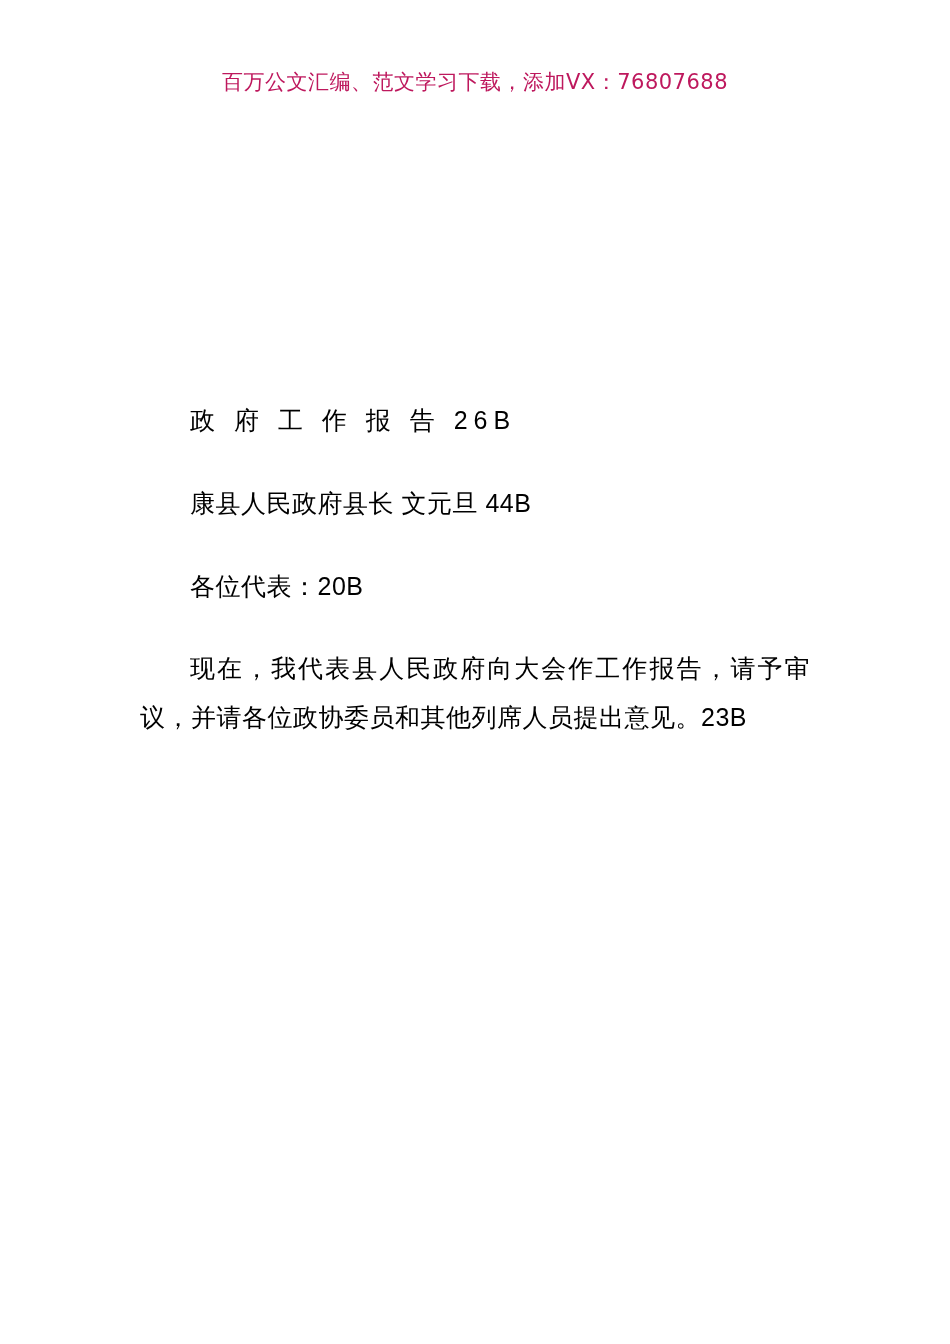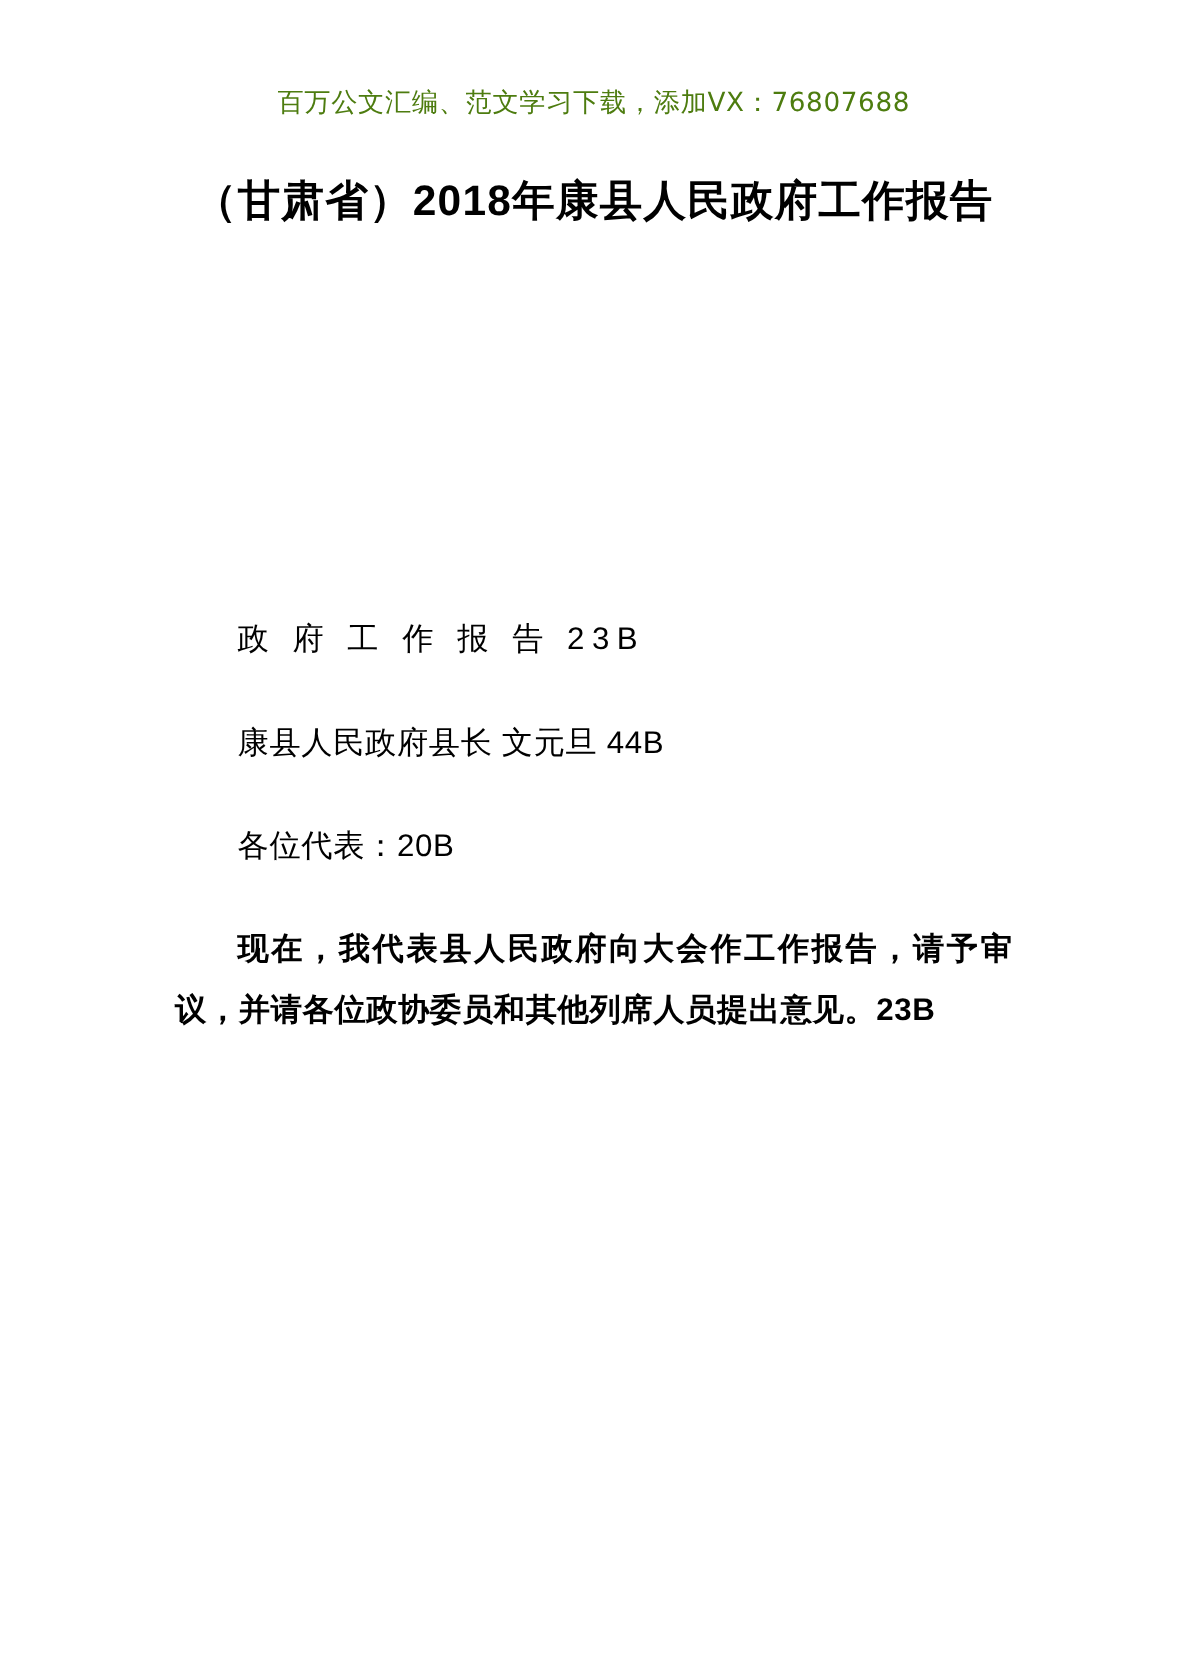--- a/index.html
+++ b/index.html
@@ -17,21 +17,21 @@
   }
   .page {
     width: 950px;
     height: 1344px;
     box-sizing: border-box;
     padding: 0 140px;
     position: relative;
   }
   .watermark {
     text-align: center;
-    color: #4d7c0f;
+    color: #be185d;
     font-size: 21px;
     letter-spacing: 0.5px;
     padding-top: 68px;
     font-family: "DejaVu Sans", "Liberation Sans", sans-serif;
     white-space: nowrap;
   }
   .doc-title {
     text-align: center;
     font-size: 34px;
     font-weight: bold;
@@ -48,34 +48,32 @@
     margin: 0 0 34px 0;
     text-indent: 2em;
     text-align: justify;
     letter-spacing: 0.5px;
   }
   .para.spaced {
     letter-spacing: 6px;
   }
   .para:last-child {
     margin-bottom: 0;
-    font-weight: bold;
   }
 </style>
 </head>
 <body>
 
 <div class="page">
 
   <div class="watermark">百万公文汇编、范文学习下载，添加VX：76807688</div>
 
   <div class="doc-title">
-    <div>（甘肃省）2018年康县人民政府工作报告</div>
   </div>
 
   <div class="body-block">
-    <p class="para spaced">政 府 工 作 报 告 23B</p>
+    <p class="para spaced">政 府 工 作 报 告 26B</p>
     <p class="para">康县人民政府县长 文元旦 44B</p>
     <p class="para">各位代表：20B</p>
     <p class="para">现在，我代表县人民政府向大会作工作报告，请予审议，并请各位政协委员和其他列席人员提出意见。23B</p>
   </div>
 
 </div>
 
 </body></html>

